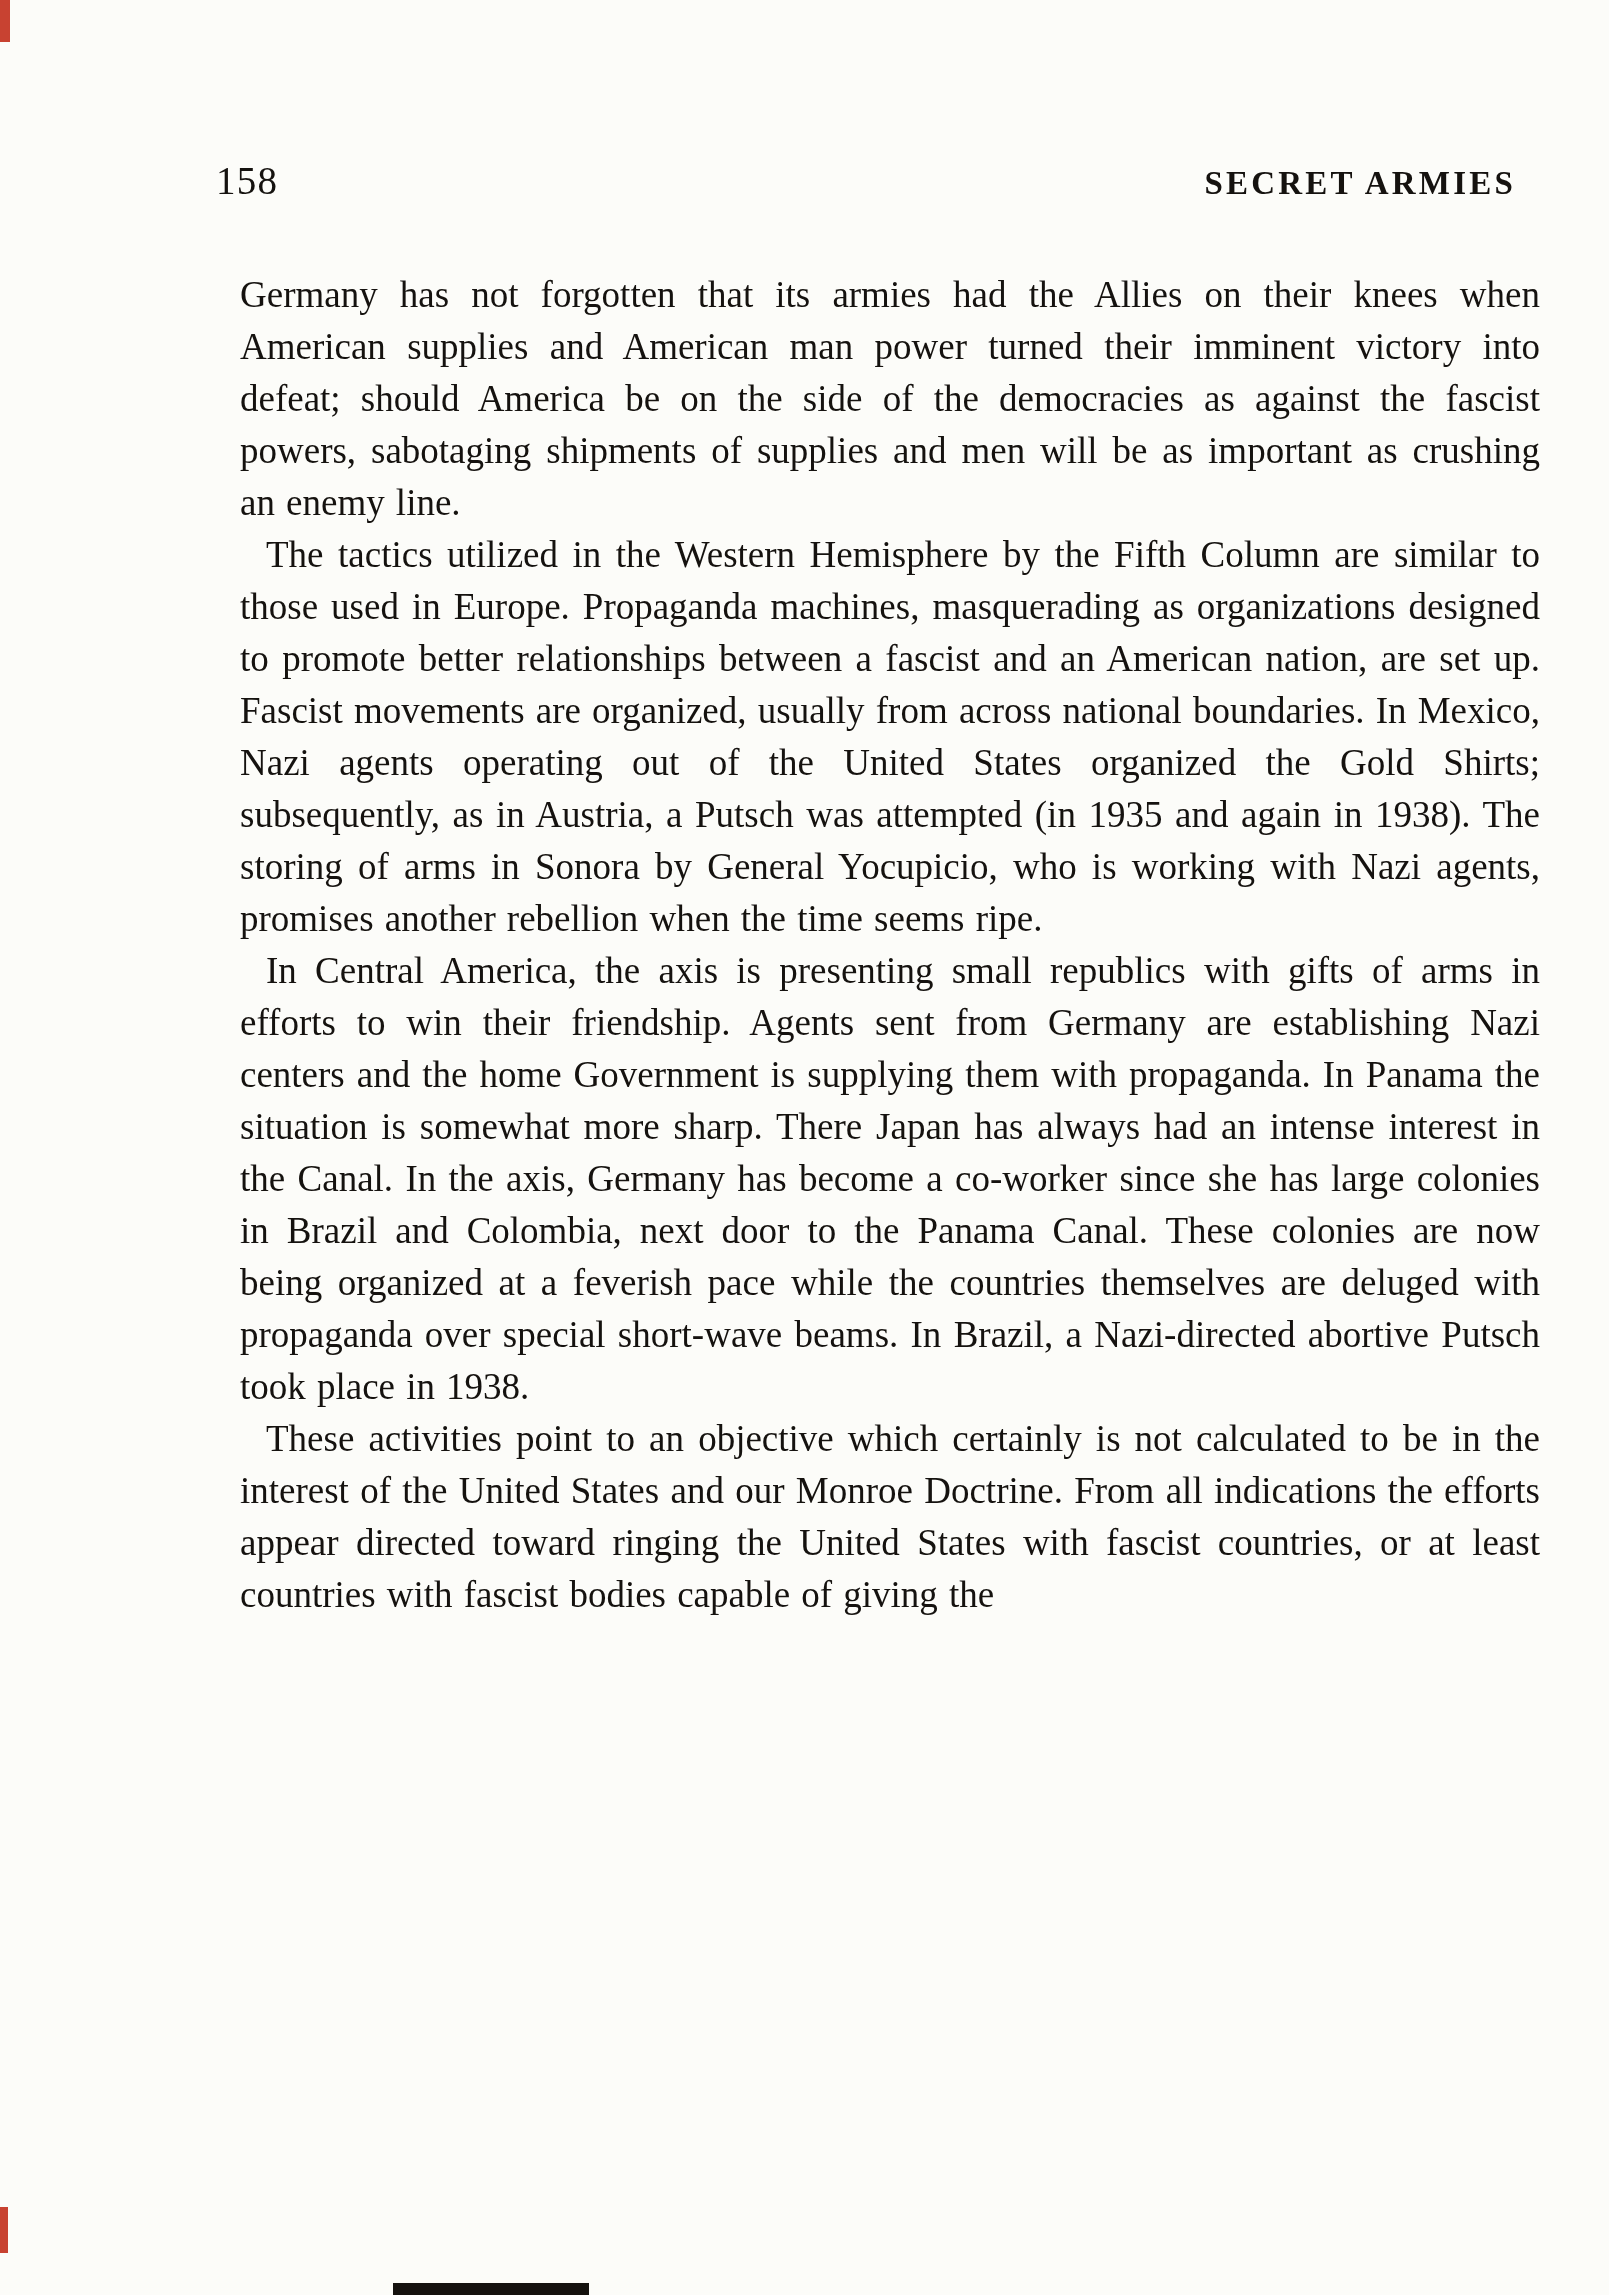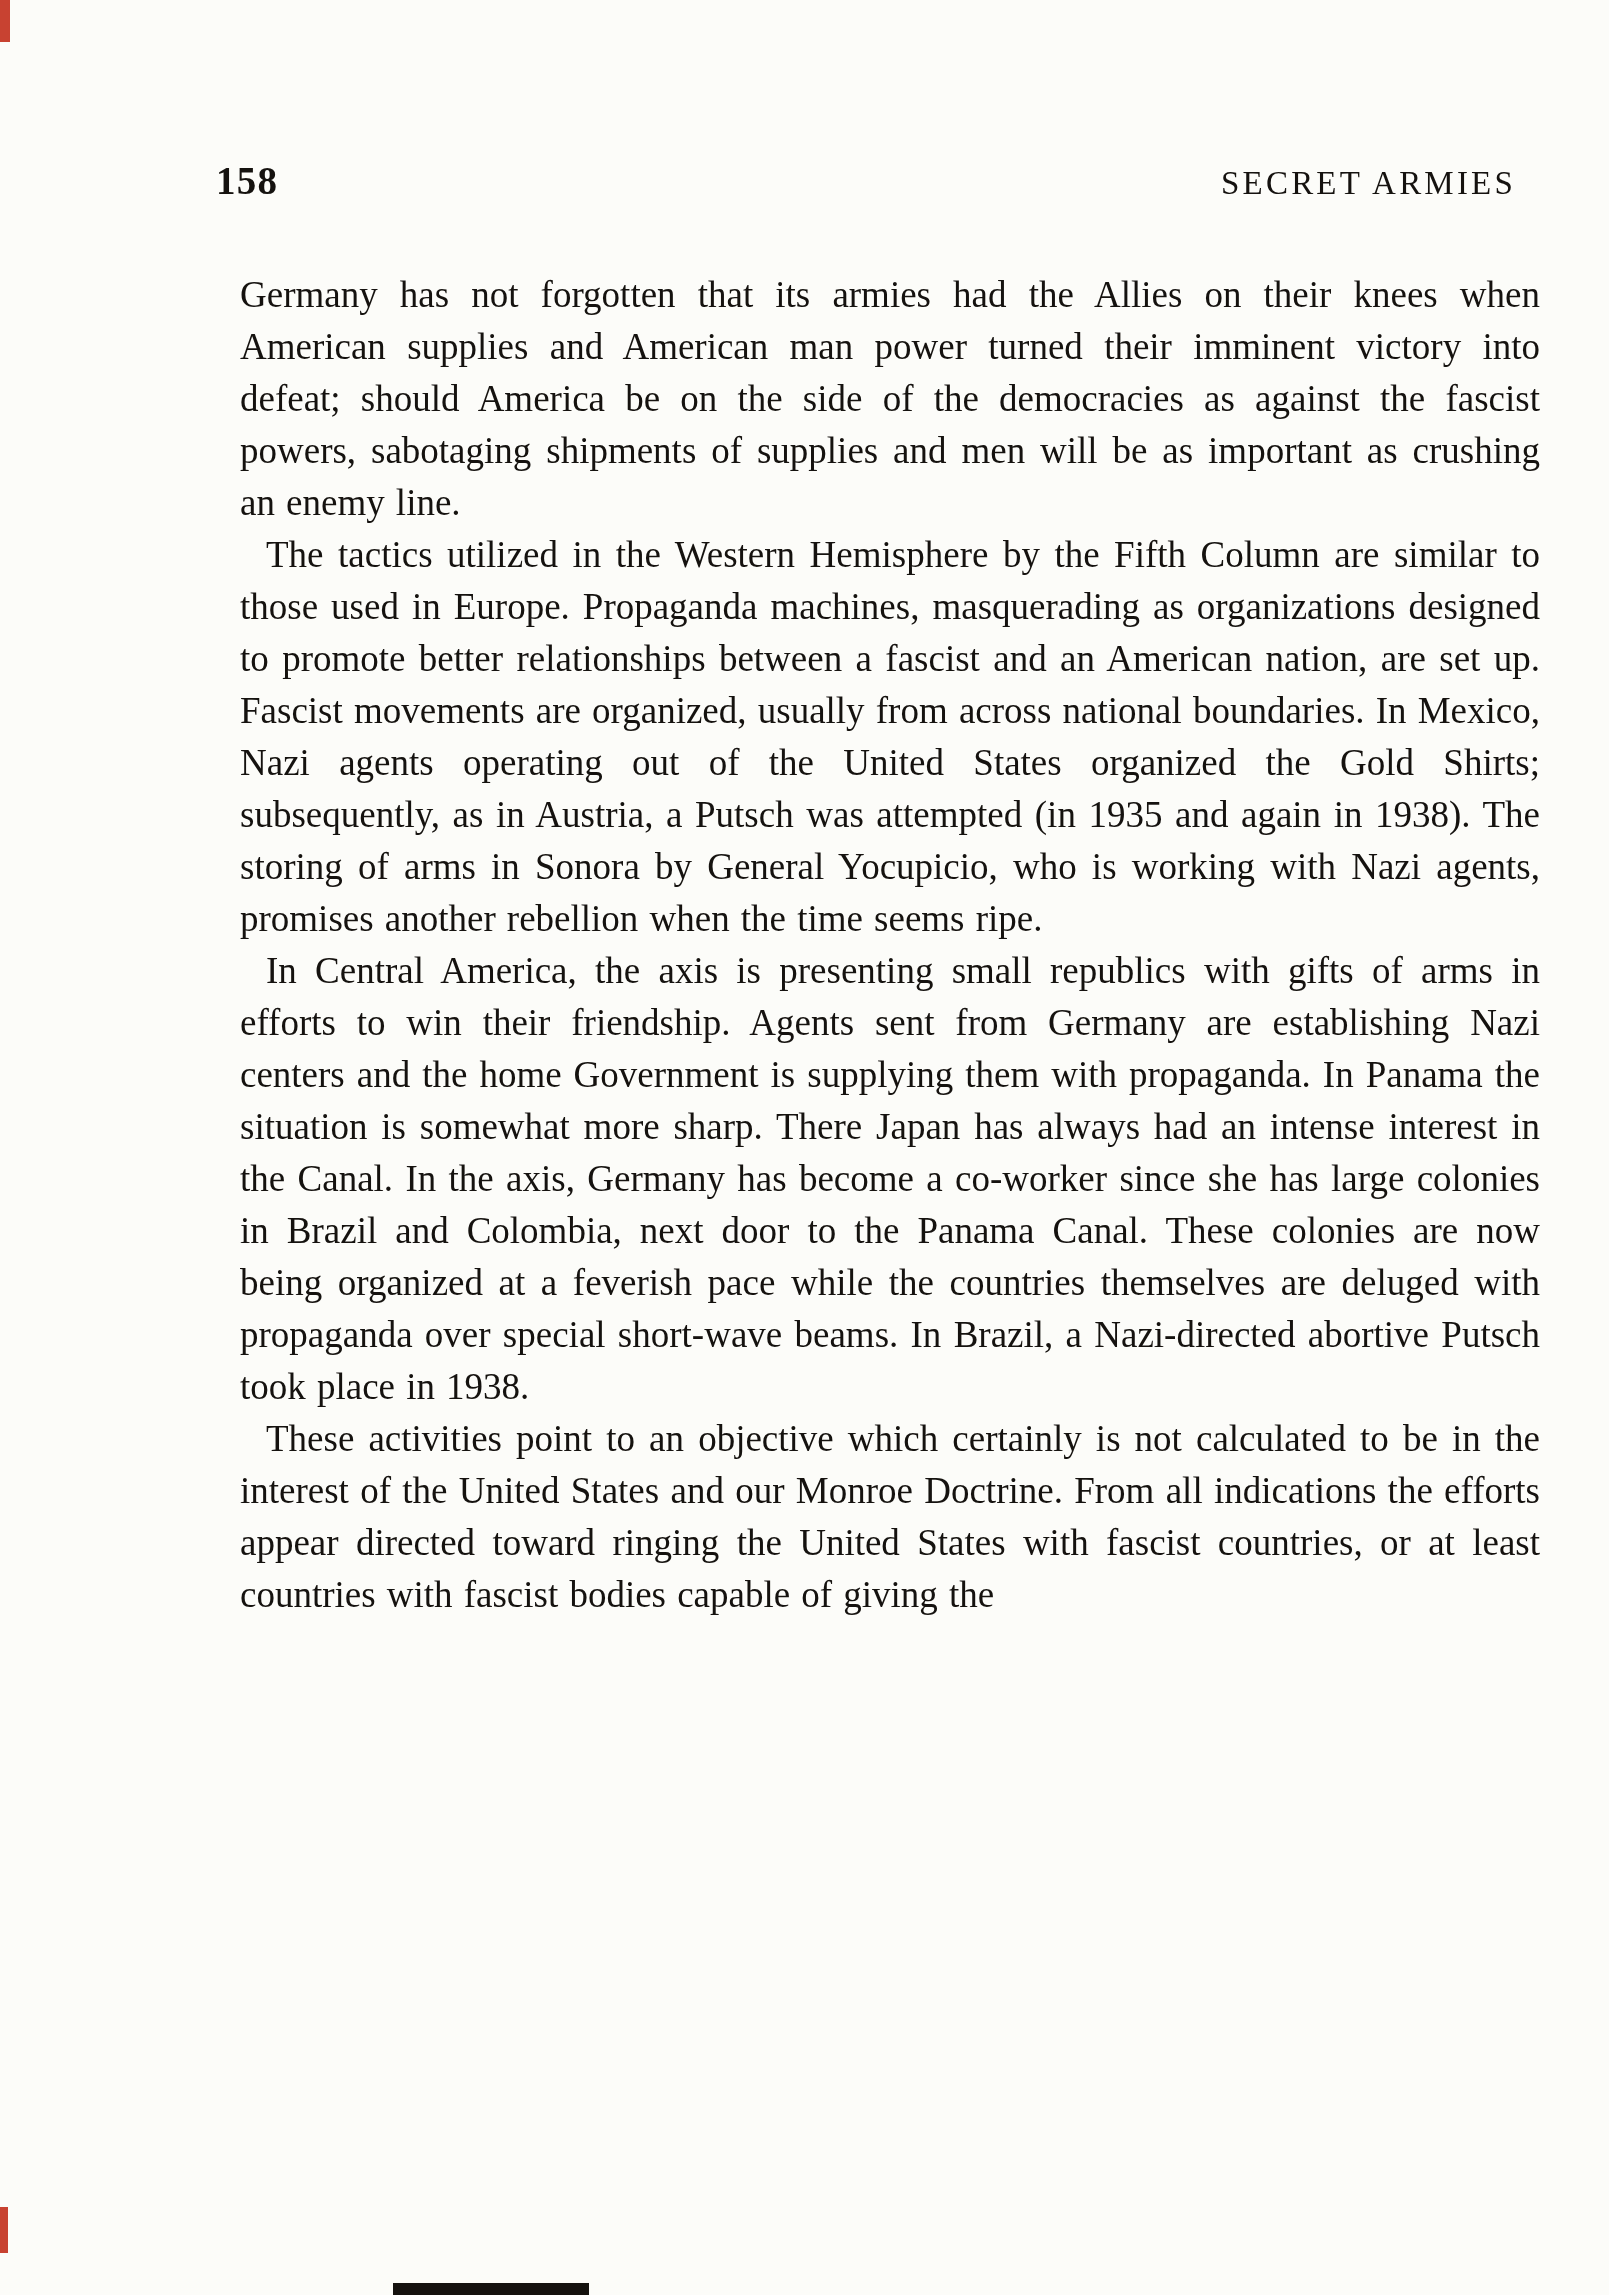--- a/index.html
+++ b/index.html
@@ -21,26 +21,25 @@
     top: 158px;
     left: 216px;
     width: 1300px;
     display: flex;
     justify-content: space-between;
     align-items: baseline;
   }
   .page-number {
     font-size: 39px;
     letter-spacing: 1.3px;
-    font-weight: bold;
   }
   .running-head {
     font-size: 33px;
     letter-spacing: 3.2px;
-    font-weight: 400;
+    font-weight: 700;
     text-align: right;
   }
   .page-body {
     position: absolute;
     top: 269px;
     left: 216px;
     width: 1300px;
     font-size: 37px;
     line-height: 52px;
     text-align: justify;

